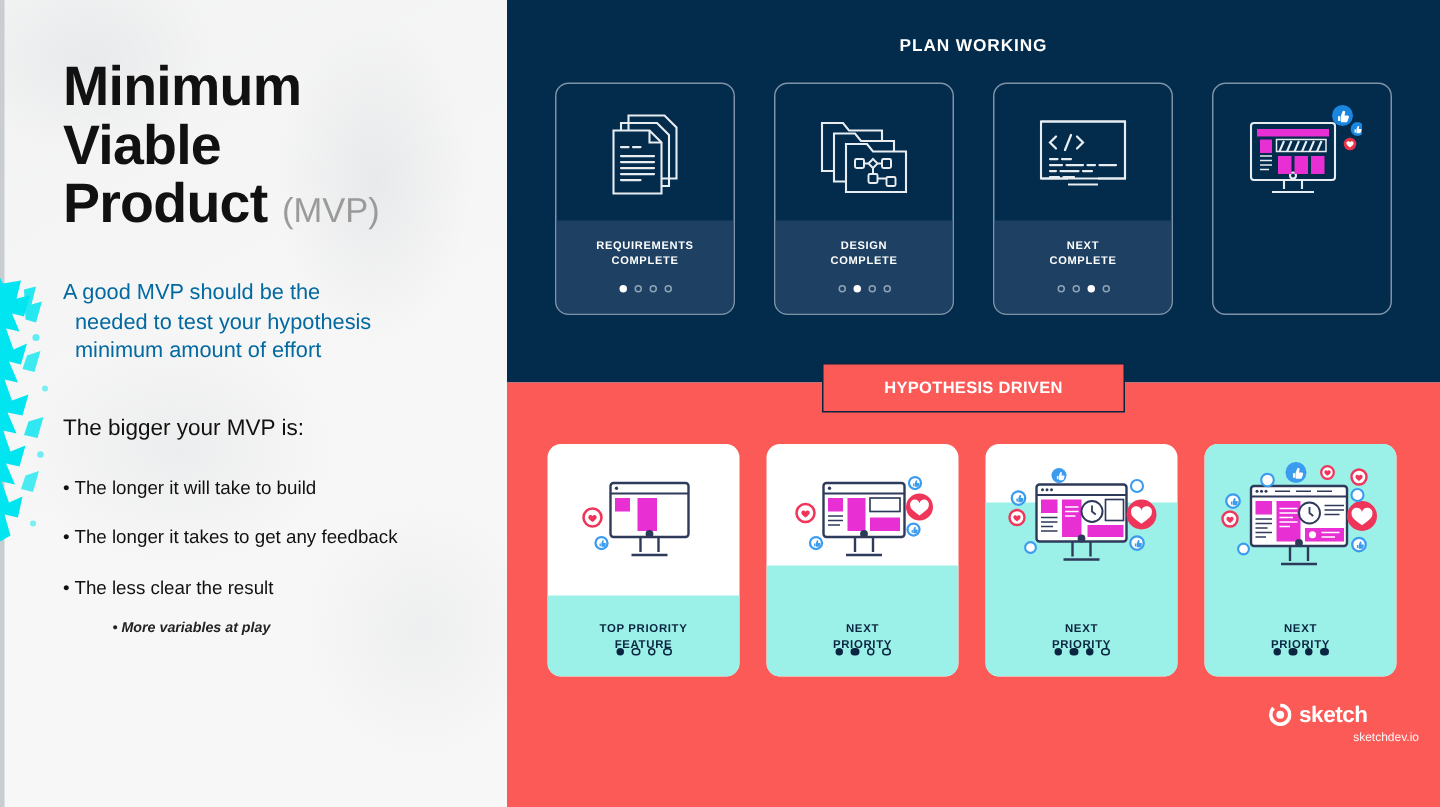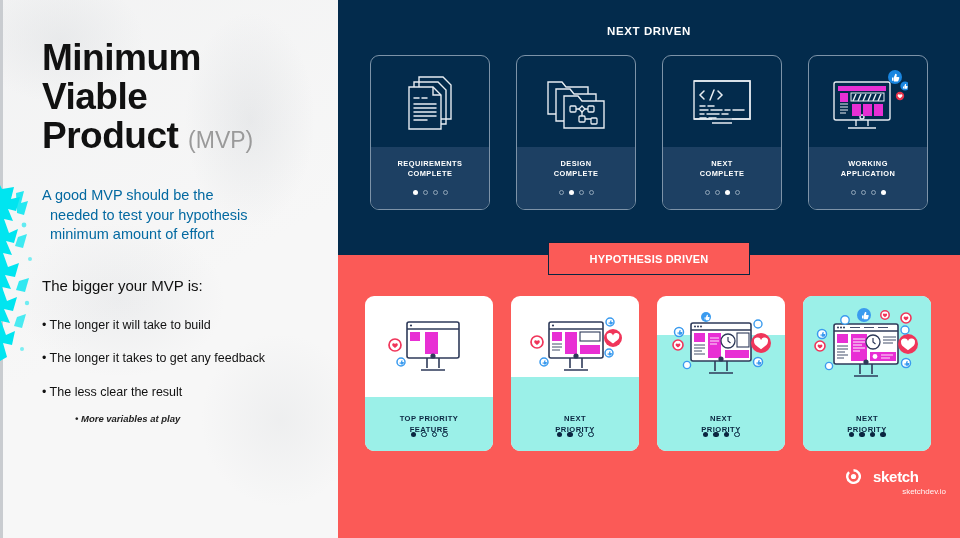--- a/index.html
+++ b/index.html
@@ -135,21 +135,21 @@
     font-size:7.6px; font-weight:bold; letter-spacing:0.45px; line-height:10.5px;
   }
   .cdots { position:absolute; left:0; bottom:14px; width:100%;
            display:flex; justify-content:center; gap:5px; }
   .cdot { width:5.5px; height:5.5px; border-radius:50%; }
   .cdot.on  { background:#0a2540; }
   .cdot.off { background:transparent; border:1px solid #0a2540; }
 
   
   #logo-block { position:absolute; left:846px; top:468px; width:100px; }
-  #logo-row { display:flex; align-items:center; gap:12px; }
+  #logo-row { display:flex; align-items:center; gap:5px; }
   #logo-word { color:#ffffff; font-size:15px; font-weight:bold; letter-spacing:-0.3px; }
   #logo-url { color:#ffffff; font-size:8px; text-align:right; margin-top:2px; opacity:.95; }
 </style>
 </head>
 <body>
 
 <div id="slide">
 
   <div id="left-panel">
     <div id="left-watermark"></div>
@@ -187,21 +187,21 @@
     </div>
 
     <div id="bigger-head">The bigger your MVP is:</div>
     <div class="bullet" id="bullet-0">• The longer it will take to build</div>
     <div class="bullet" id="bullet-1">• The longer it takes to get any feedback</div>
     <div class="bullet" id="bullet-2">• The less clear the result</div>
     <div id="subbullet">• More variables at play</div>
   </div>
 
   <div id="navy-section"></div>
-  <div id="plan-driven-title">NEXT DRIVEN</div>
+  <div id="plan-driven-title">PLAN WORKING</div>
 
   <div class="ncard" id="ncard-0">
     <div class="ncard-icon">
       <svg width="62" height="60" viewBox="0 0 62 60" fill="none" stroke="#e8edf2" stroke-width="1.4">
         <path d="M20 4 H44 L52 12 V46 H20 Z"></path>
         <path d="M15 9 H39 L47 17 V51 H15 Z"></path>
         <path d="M10 14 H34 L42 22 V56 H10 Z" fill="#032b4c"></path>
         <path d="M34 14 V22 H42"></path>
         <g stroke-width="1.5" stroke-linecap="round">
           <path d="M15 25 H20 M23 25 H28"></path>
@@ -308,32 +308,20 @@
         <rect x="24" y="36" width="9" height="12" fill="#e82fd4"></rect>
         <rect x="35" y="36" width="9" height="12" fill="#e82fd4"></rect>
         <rect x="46" y="36" width="9" height="12" fill="#e82fd4"></rect>
         <circle cx="67" cy="9" r="7" fill="#1a86e0"></circle>
         <path d="M64 9.5 h1.6 v3.2 h-1.6 z M66 9 l1.2-3 a1 1 0 0 1 1.6 .9 l-.4 2.1 h2 a.9 .9 0 0 1 .85 1.2 l-.9 2.6 a1 1 0 0 1 -.95 .7 H66 z" fill="#fff"></path>
         <circle cx="77" cy="18" r="4.6" fill="#1a86e0"></circle>
         <path d="M75 18.4 h1 v2 h-1 z M76.3 18 l.8-1.9 a.6 .6 0 0 1 1 .55 l-.25 1.35 h1.25 a.6 .6 0 0 1 .55 .8 l-.55 1.6 a.6 .6 0 0 1 -.6 .45 H76.3 z" fill="#fff"></path>
         <circle cx="72" cy="28" r="4.2" fill="#e8334a"></circle>
         <path d="M72 30.3 c-1.5-1.1-2.4-1.8-2.4-2.8 a1.25 1.25 0 0 1 2.4-.55 a1.25 1.25 0 0 1 2.4 .55 c0 1-.9 1.7-2.4 2.8 z" fill="#fff"></path>
       </svg>
-    </div>
-    <div class="ncard-foot">
-      <div class="ncard-label">
-        <span>WORKING</span><br>
-        <span>APPLICATION</span>
-      </div>
-      <div class="dots">
-        <span class="dot off"></span>
-          <span class="dot off"></span>
-          <span class="dot off"></span>
-          <span class="dot on"></span>
-      </div>
     </div>
   </div>
 
   <div id="coral-section"></div>
   <div id="hyp-banner">HYPOTHESIS DRIVEN</div>
 
   <div class="ccard" id="ccard-0">
     <div class="ccard-fill" style="height:35%"></div>
     <div class="ccard-icon">
       <svg width="100" height="80" viewBox="0 0 100 80" fill="none">

